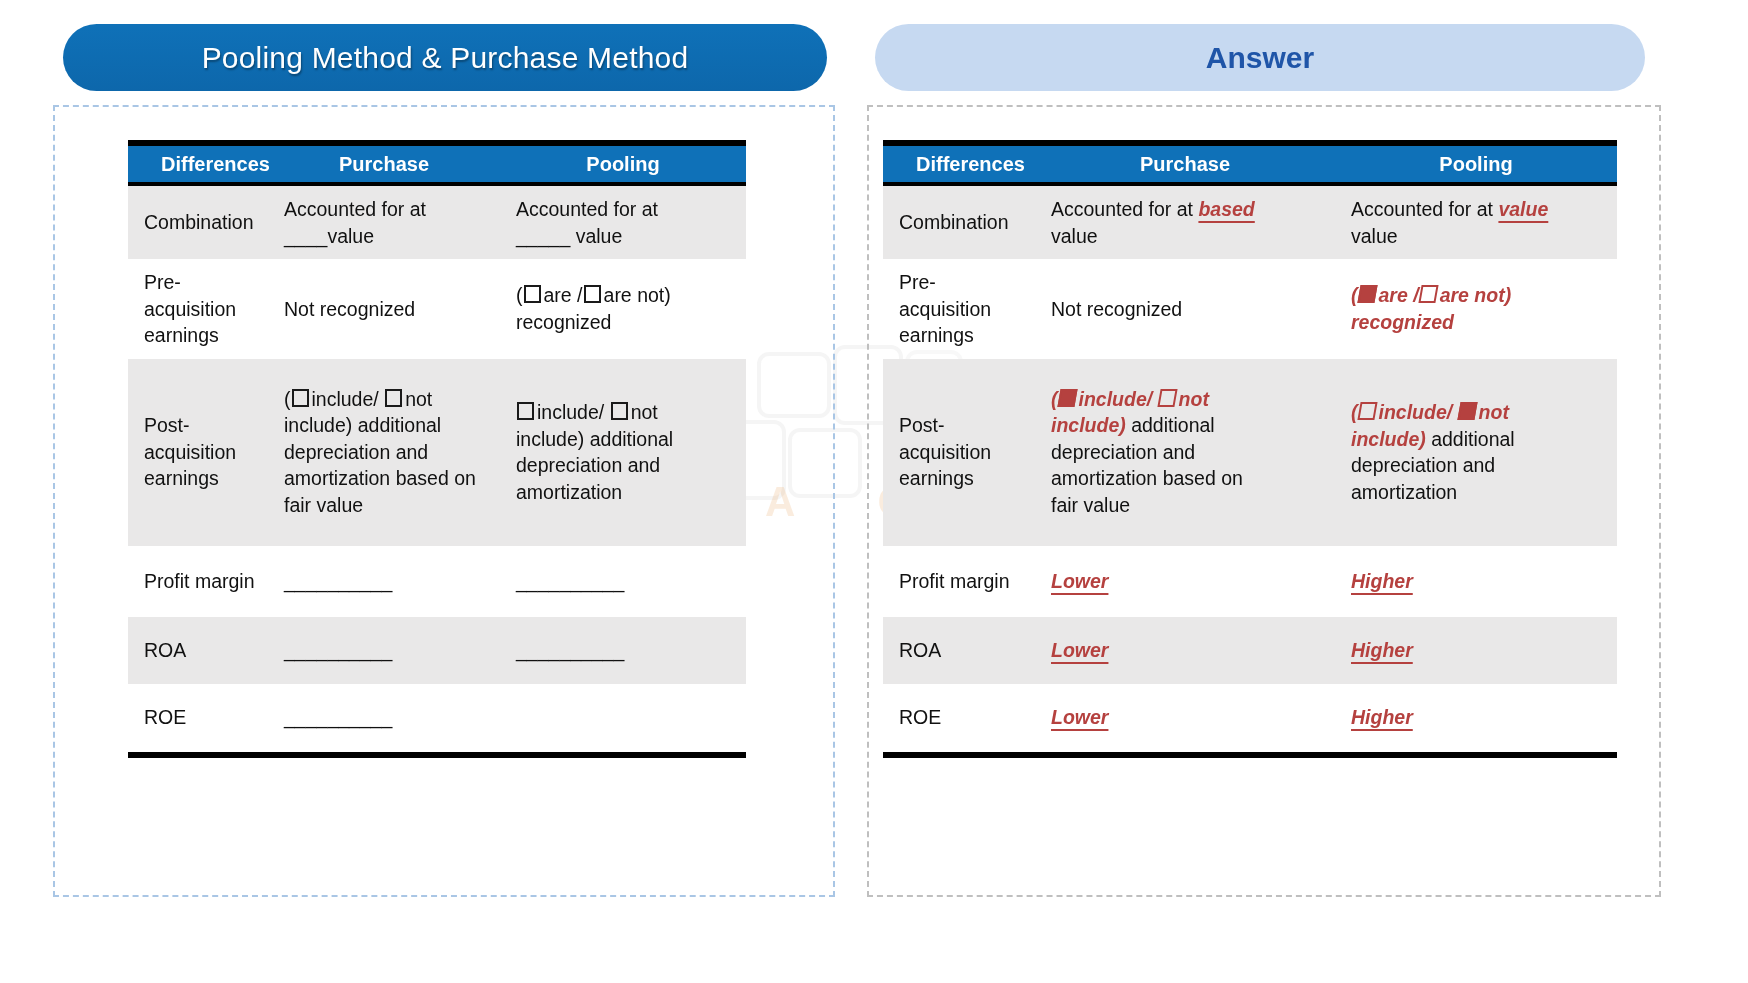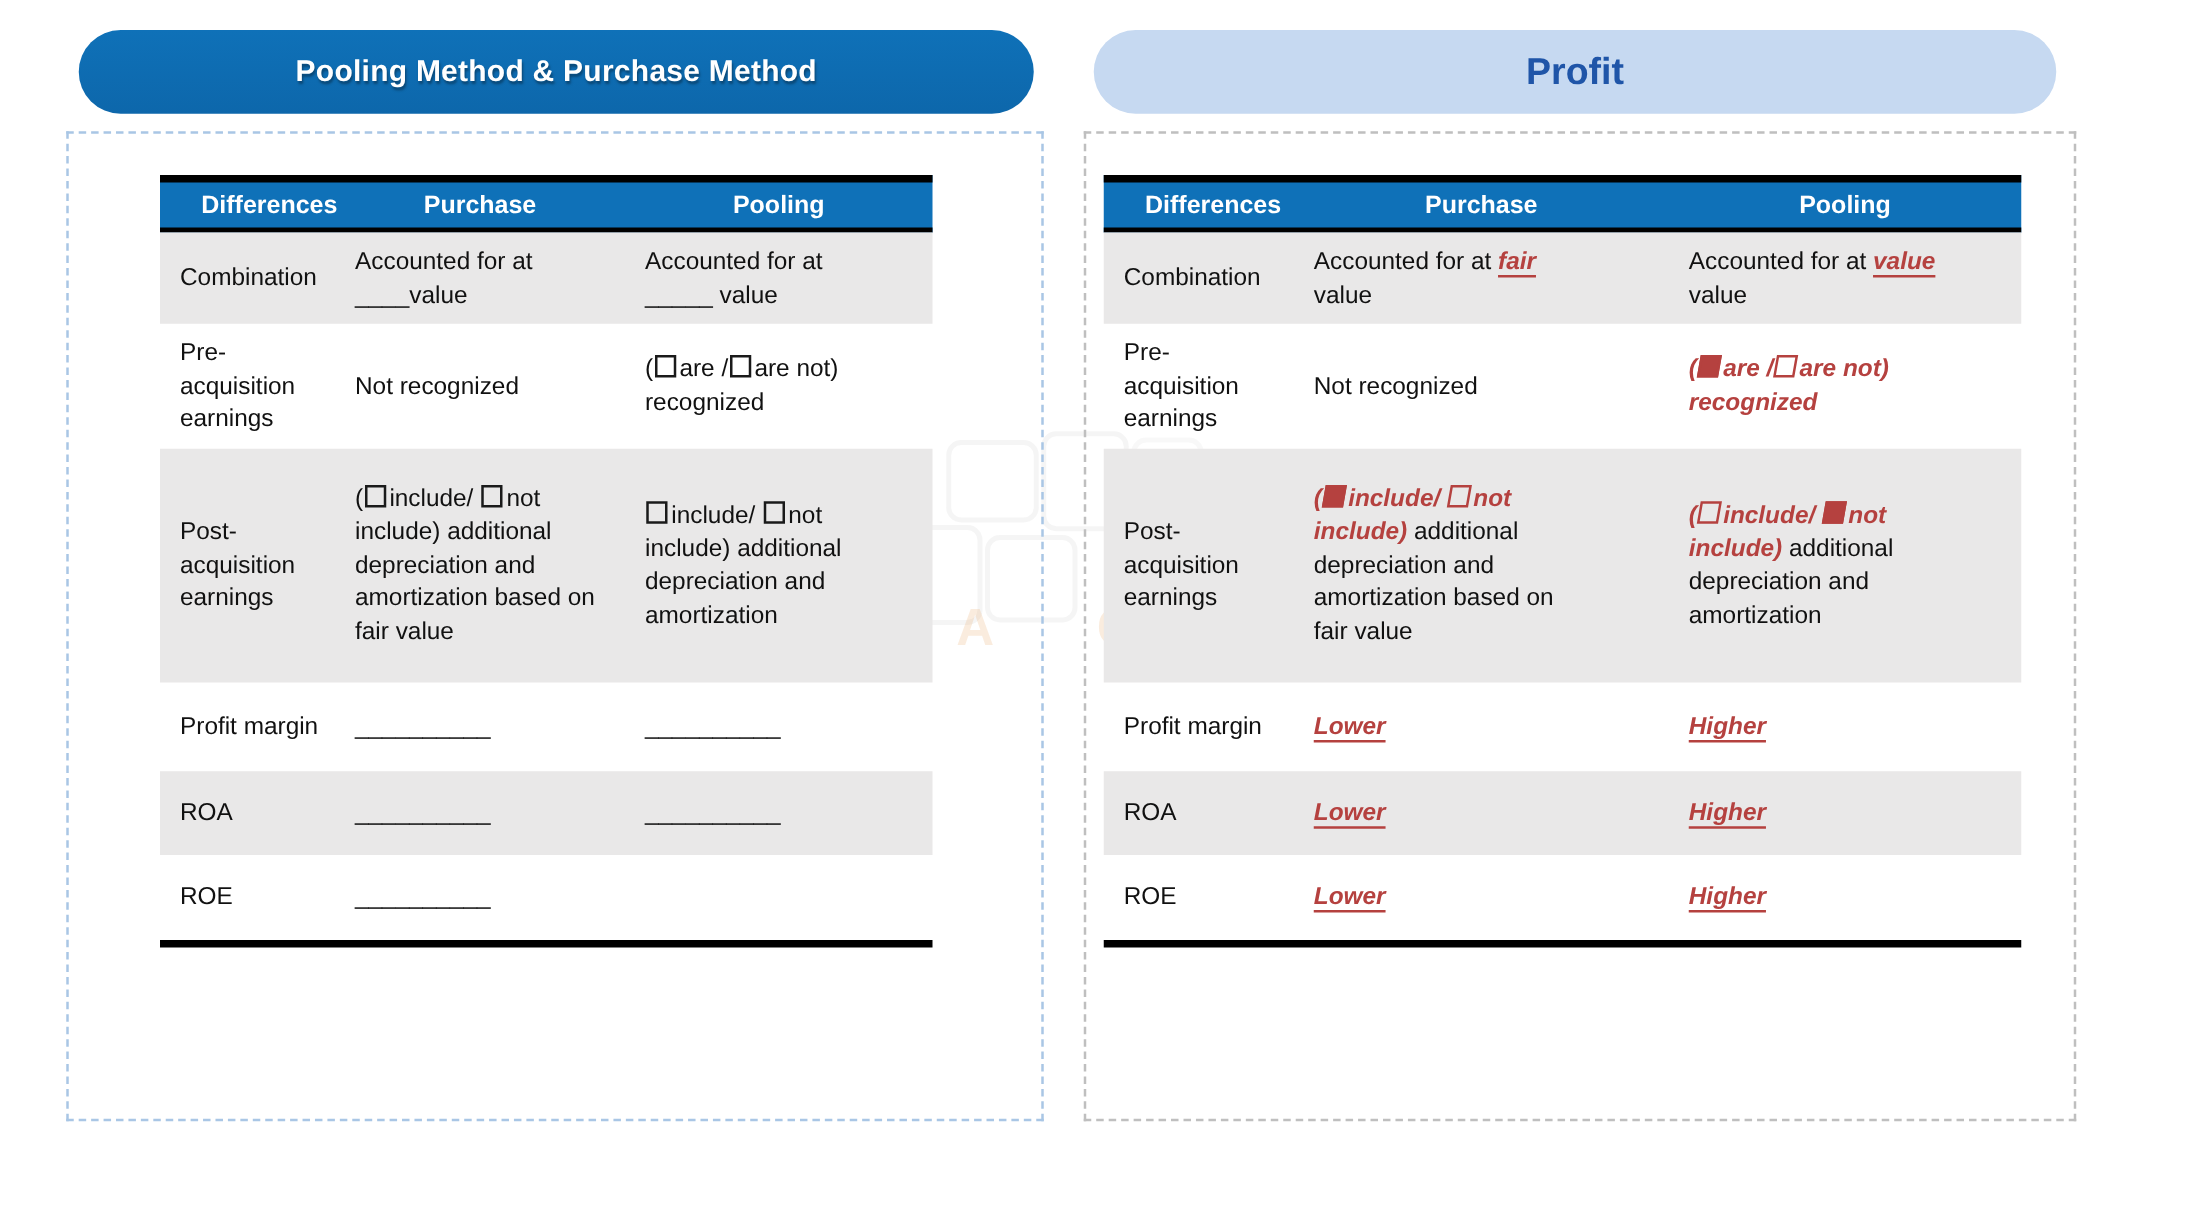--- a/index.html
+++ b/index.html
@@ -2,21 +2,21 @@
 <html style="--header-blue: #0f71b8; --answer-bg: #c6d9f1; --answer-text: #1f55a8; --red: #b5413f; --row-gray: #e9e8e8; --panel-border-left: #a9c6e5; --panel-border-right: #bfbfbf;"><head>
 <meta charset="utf-8">
 <style>
   html,body{margin:0;padding:0;background:#fff;}
   body{font-family:"Liberation Sans",sans-serif;}
   .canvas{position:relative;width:1748px;height:983px;background:#fff;overflow:hidden;}
 
   
   .pill{position:absolute;height:67px;border-radius:34px;display:flex;align-items:center;justify-content:center;}
   .pill-blue{left:63px;top:24px;width:764px;background:linear-gradient(var(--header-blue),#0d67ab);}
-  .pill-blue span{color:#fff;font-size:24px;font-weight:700;text-shadow:1px 2px 2px rgba(0,0,0,.35);letter-spacing:.2px;}
+  .pill-blue span{color:#fff;font-size:30px;font-weight:400;text-shadow:1px 2px 2px rgba(0,0,0,.35);letter-spacing:.2px;}
   .pill-light{left:875px;top:24px;width:770px;background:var(--answer-bg);}
   .pill-light span{color:var(--answer-text);font-size:30px;font-weight:700;}
 
   
   .panel{position:absolute;top:105px;height:788px;background:transparent;}
   .panel-left{left:53px;width:778px;border:2px dashed var(--panel-border-left);}
   .panel-right{left:867px;width:790px;border:2px dashed var(--panel-border-right);}
 
   
   .fintable{position:absolute;top:140px;border-bottom:6px solid #000;}
@@ -59,21 +59,21 @@
     <div class="wm-box wm-b3"></div>
     <div class="wm-box wm-b4"></div>
     <div class="wm-box wm-b5"></div>
     <div class="wm-letters">A C</div>
   </div>
 
   <div class="pill pill-blue">
     <span>Pooling Method &amp; Purchase Method</span>
   </div>
   <div class="pill pill-light">
-    <span>Profit</span>
+    <span>Answer</span>
   </div>
 
   <div class="panel panel-left"></div>
   <div class="panel panel-right"></div>
 
   <div id="table-left" class="fintable">
       <div class="trow thead cols-left">
         <div class="hcell first">Differences</div>
         <div class="hcell">Purchase</div>
         <div class="hcell">Pooling</div>
@@ -146,21 +146,21 @@
       <div class="trow thead cols-right">
         <div class="hcell first">Differences</div>
         <div class="hcell">Purchase</div>
         <div class="hcell">Pooling</div>
       </div>
       <div class="trow cols-right shade" style="min-height: 62px;">
         <div class="cell first">
           <div class="ct"><span class="n">Combination</span></div>
         </div>
         <div class="cell ">
-          <div class="ct"><span class="n">Accounted for at </span><span class="riu">fair</span><br><span class="n">value</span></div>
+          <div class="ct"><span class="n">Accounted for at </span><span class="riu">based</span><br><span class="n">value</span></div>
         </div>
         <div class="cell ">
           <div class="ct"><span class="n">Accounted for at </span><span class="riu">value</span><br><span class="n">value</span></div>
         </div>
       </div>
       <div class="trow cols-right" style="min-height: 88px;">
         <div class="cell first">
           <div class="ct"><span class="n">Pre-acquisition earnings</span></div>
         </div>
         <div class="cell ">

